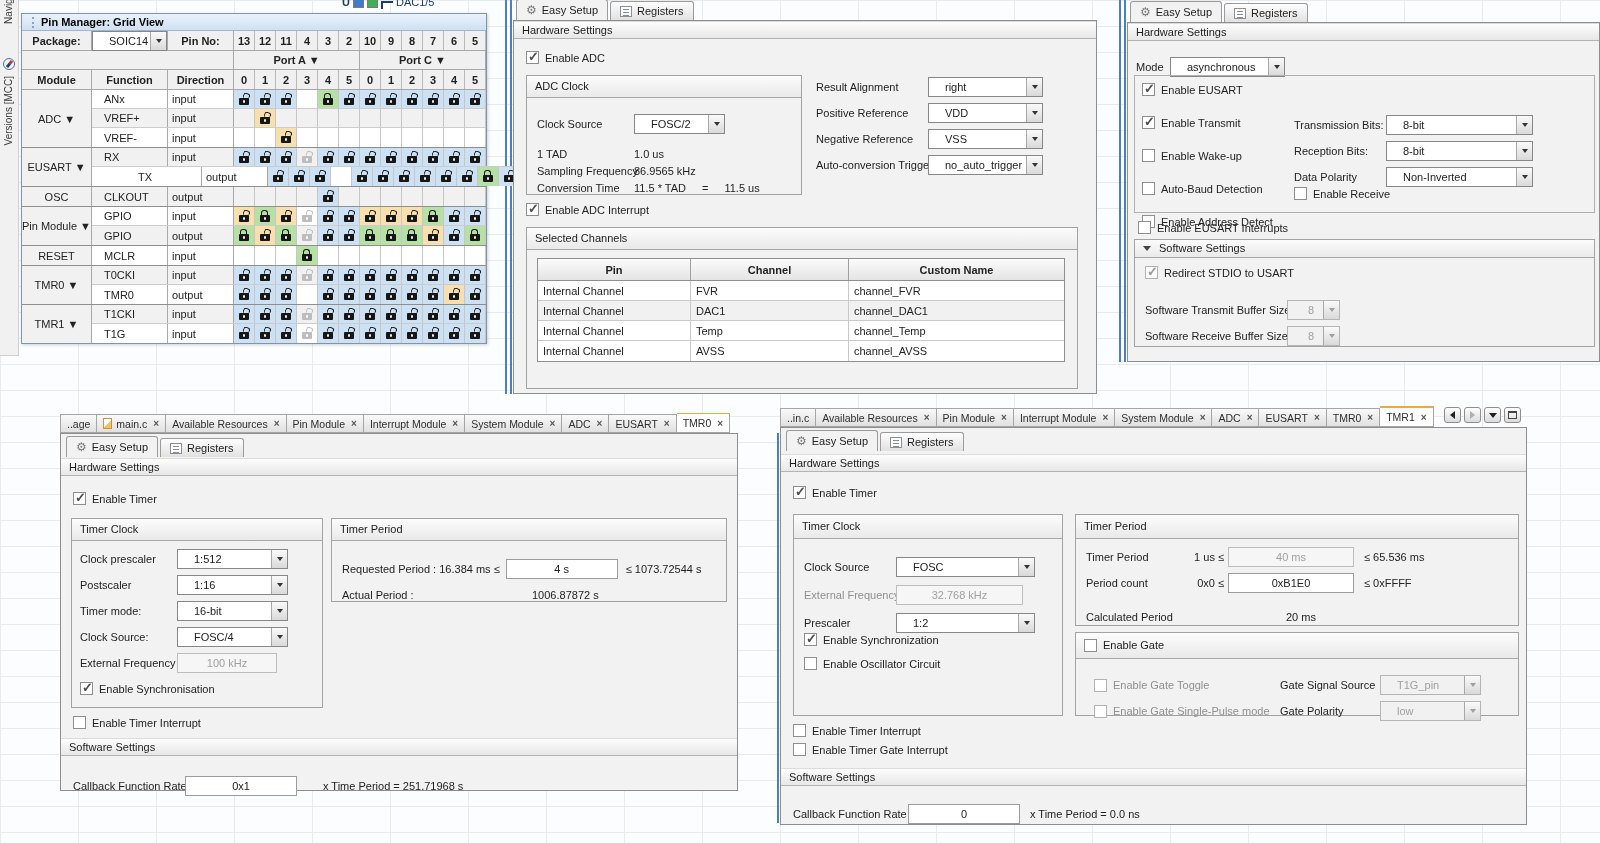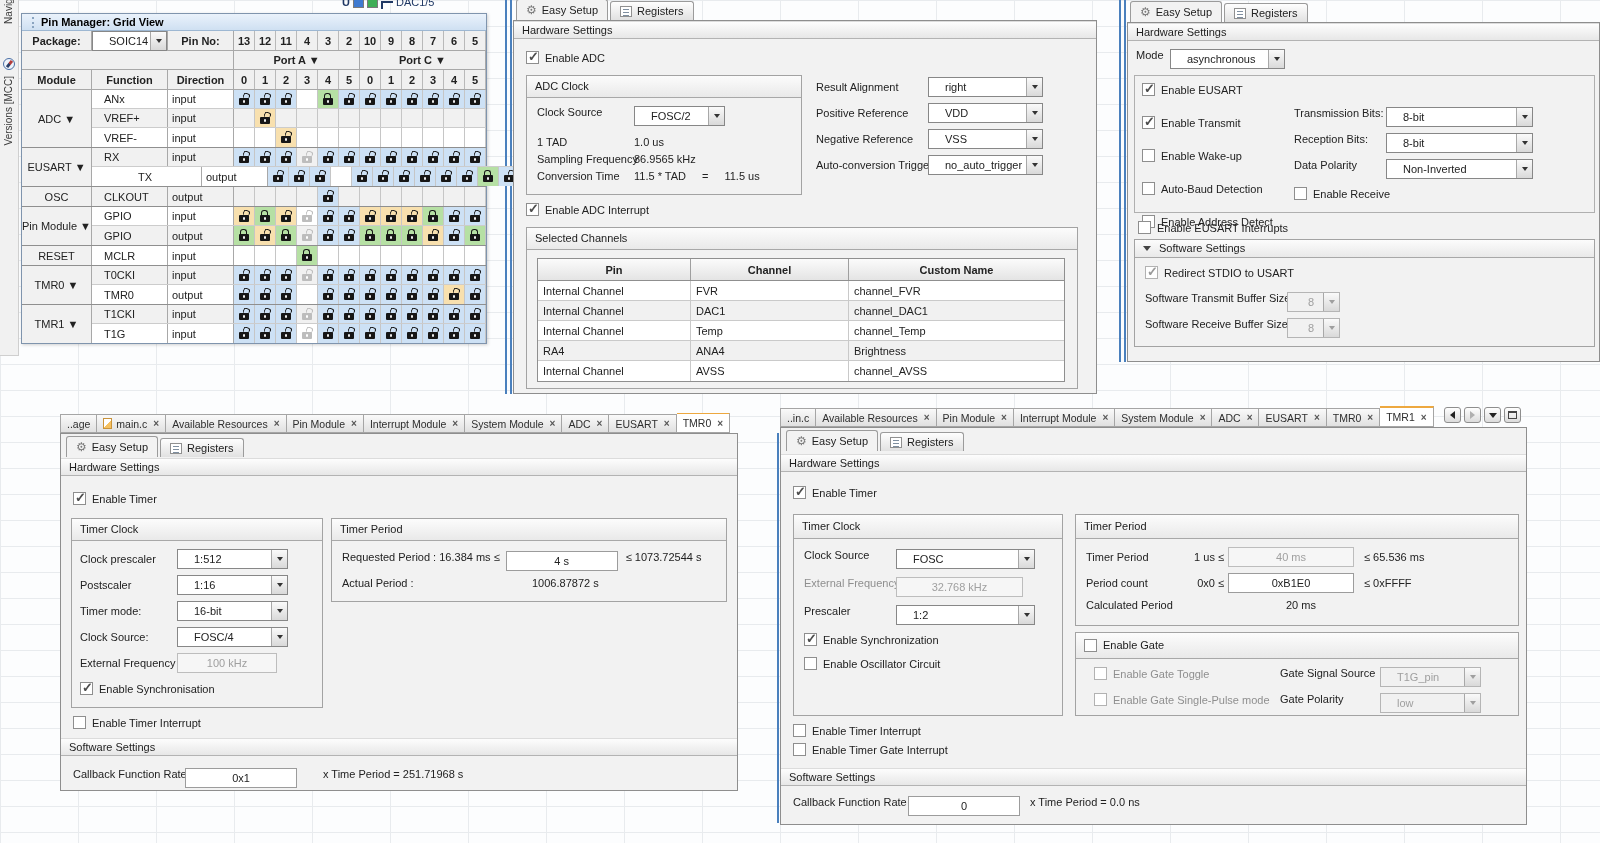--- a/index.html
+++ b/index.html
@@ -56,21 +56,21 @@
 
 
 .mcc-panel{position:absolute;}
 .tab-row{position:absolute;left:0;top:0;height:20px;display:flex;align-items:flex-end;gap:2px;padding-left:3px;z-index:2;}
 .ui-tab{display:inline-flex;align-items:center;gap:5px;height:19px;padding:0 9px;border:1px solid #9b9b9b;border-bottom:none;border-radius:3px 3px 0 0;background:linear-gradient(#fefefe,#e1e1e1);color:#222;white-space:nowrap;}
 .ui-tab.active{background:#f2f2f2;height:21px;z-index:3;}
 .panel-body{position:absolute;left:0;right:0;bottom:0;background:#f2f2f2;border:1px solid #8e8e8e;}
 .section-bar{position:absolute;left:0;right:0;height:18px;line-height:17px;padding-left:8px;background:linear-gradient(#fdfdfd,#e7e7e7);border-top:1px solid #dcdcdc;border-bottom:1px solid #b3b3b3;color:#1c1c1c;}
 .groupbox{position:absolute;border:1px solid #a3a3a3;}
 .gb-header{height:22px;line-height:21px;padding-left:8px;background:linear-gradient(#fcfcfc,#e9e9e9);border-bottom:1px solid #a8a8a8;color:#1c1c1c;display:flex;align-items:center;gap:6px;}
-.frow{position:absolute;display:flex;align-items:flex-start;height:36px;white-space:nowrap;}
+.frow{position:absolute;display:flex;align-items:center;height:36px;white-space:nowrap;}
 .frow2{display:flex;align-items:center;height:20px;margin-bottom:6px;white-space:nowrap;}
 .lbl{display:inline-block;flex:none;}
 .w118{width:112px;}.w95{width:97px;}.w92{width:92px;}
 .mn{width:46px;text-align:right;margin-right:4px;}
 .mx{margin-left:10px;}
 .chk-row{display:flex;align-items:center;gap:6px;white-space:nowrap;}
 .cb{width:13px;height:13px;background:#fff;border:1px solid #8e8e8e;display:inline-block;position:relative;flex:none;}
 .cb.checked::after{content:'✓';position:absolute;left:1px;top:-3px;font-size:13px;font-weight:bold;color:#4d4d4d;}
 .cb.disabled{border-color:#b2b2b2;}
 .cb.disabled.checked::after{color:#9a9a9a;}
@@ -757,25 +757,20 @@
             <div class="ch-row alt">
               <div class="ch-c ch-c0">Internal Channel</div>
               <div class="ch-c ch-c1">DAC1</div>
               <div class="ch-c ch-c2">channel_DAC1</div>
             </div>
             <div class="ch-row">
               <div class="ch-c ch-c0">Internal Channel</div>
               <div class="ch-c ch-c1">Temp</div>
               <div class="ch-c ch-c2">channel_Temp</div>
             </div>
-            <div class="ch-row alt">
-              <div class="ch-c ch-c0">RA4</div>
-              <div class="ch-c ch-c1">ANA4</div>
-              <div class="ch-c ch-c2">Brightness</div>
-            </div>
             <div class="ch-row">
               <div class="ch-c ch-c0">Internal Channel</div>
               <div class="ch-c ch-c1">AVSS</div>
               <div class="ch-c ch-c2">channel_AVSS</div>
             </div>
           </div>
       </div>
     </div>
   </div>
 </div>

